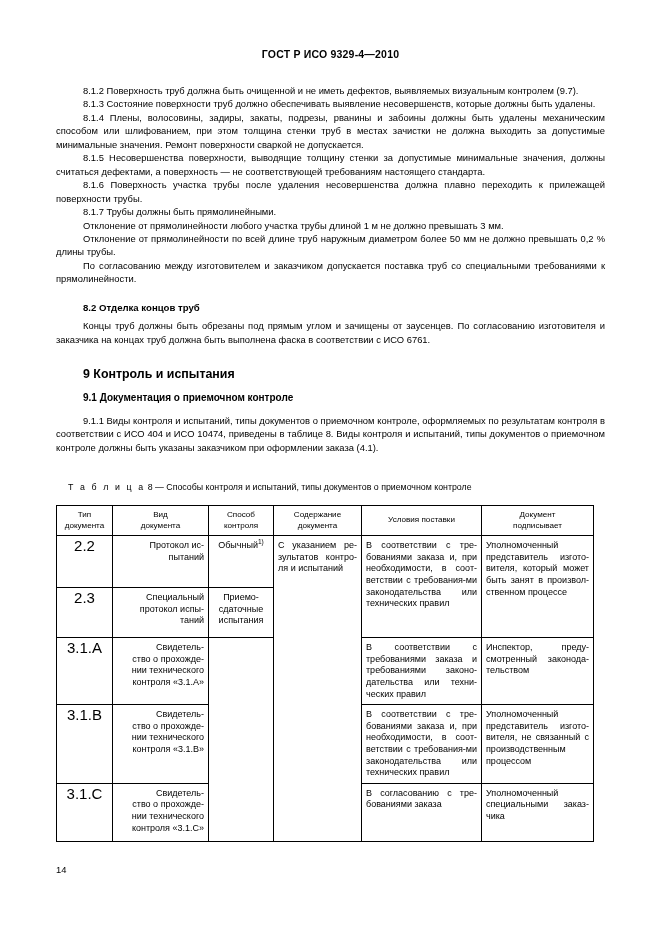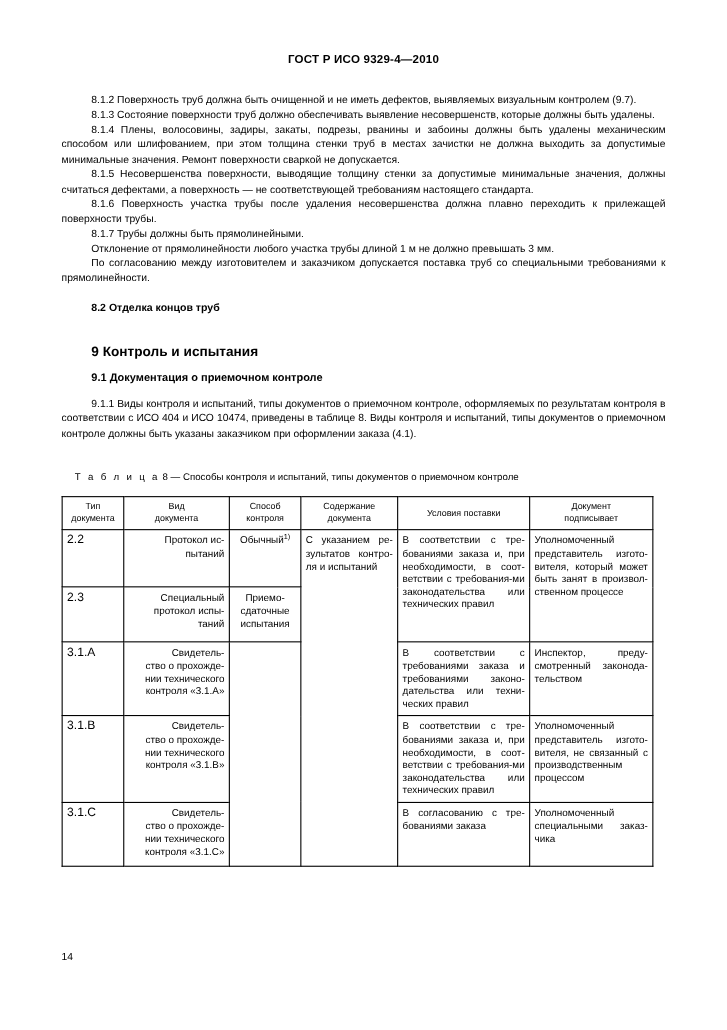--- a/index.html
+++ b/index.html
@@ -111,22 +111,22 @@
     font-weight: normal;
   }
   table.doc-table thead th {
     text-align: center;
     vertical-align: middle;
     font-size: 8.1px;
     line-height: 10.6px;
     padding: 4px 2px 4px 2px;
   }
   td.c-type {
-    text-align: left;
-    font-size: 11px;
+    text-align: center;
+    font-size: 15px;
   }
   td.c-kind {
     text-align: right;
     font-size: 9px;
   }
   td.c-method {
     text-align: center;
     font-size: 9px;
   }
   td.c-content {
@@ -181,28 +181,30 @@
 
   <div class="content">
 
     <p class="para">8.1.2 Поверхность труб должна быть очищенной и не иметь дефектов, выявляемых визуальным контролем (9.7).</p>
     <p class="para">8.1.3 Состояние поверхности труб должно обеспечивать выявление несовершенств, которые должны быть удалены.</p>
     <p class="para">8.1.4 Плены, волосовины, задиры, закаты, подрезы, рванины и забоины должны быть удалены механическим способом или шлифованием, при этом толщина стенки труб в местах зачистки не должна выходить за допустимые минимальные значения. Ремонт поверхности сваркой не допускается.</p>
     <p class="para">8.1.5 Несовершенства поверхности, выводящие толщину стенки за допустимые минимальные значения, должны считаться дефектами, а поверхность — не соответствующей требованиям настоящего стандарта.</p>
     <p class="para">8.1.6 Поверхность участка трубы после удаления несовершенства должна плавно переходить к прилежащей поверхности трубы.</p>
     <p class="para">8.1.7 Трубы должны быть прямолинейными.</p>
     <p class="para">Отклонение от прямолинейности любого участка трубы длиной 1 м не должно превышать 3 мм.</p>
+    <p class="para">Отклонение от прямолинейности по всей длине труб наружным диаметром более 50 мм не должно превышать 0,2 % длины трубы.</p>
     <p class="para">По согласованию между изготовителем и заказчиком допускается поставка труб со специальными требованиями к прямолинейности.</p>
 
     <div class="gap-m"></div>
 
     <h2 class="head-2">8.2 Отделка концов труб</h2>
 
     <div class="gap-xs"></div>
 
+    <p class="para">Концы труб должны быть обрезаны под прямым углом и зачищены от заусенцев. По согласованию изготовителя и заказчика на концах труб должна быть выполнена фаска в соответствии с ИСО 6761.</p>
 
     <div class="gap-l"></div>
 
     <h1 class="head-1">9 Контроль и испытания</h1>
 
     <div class="gap-s"></div>
 
     <h3 class="head-3">9.1 Документация о приемочном контроле</h3>
 
     <div class="gap-s"></div>

